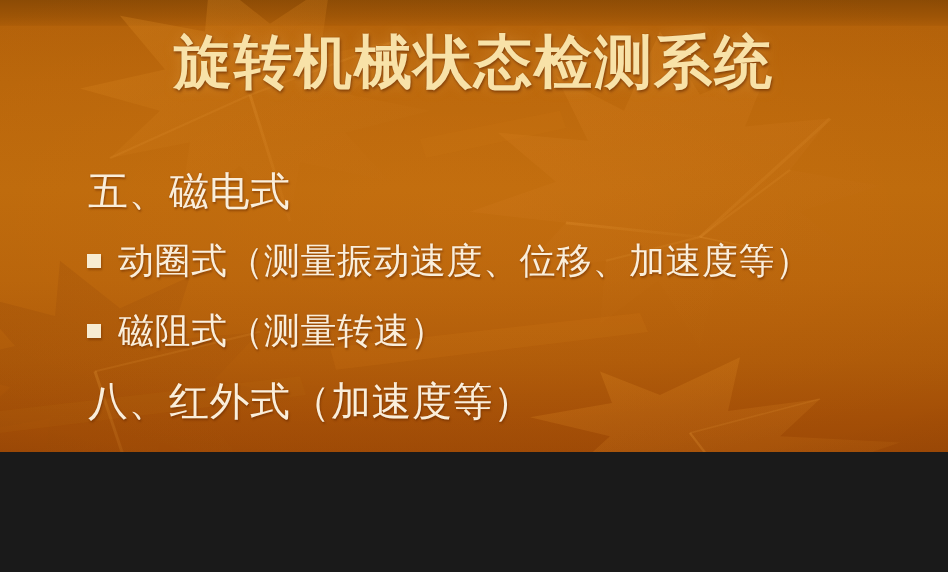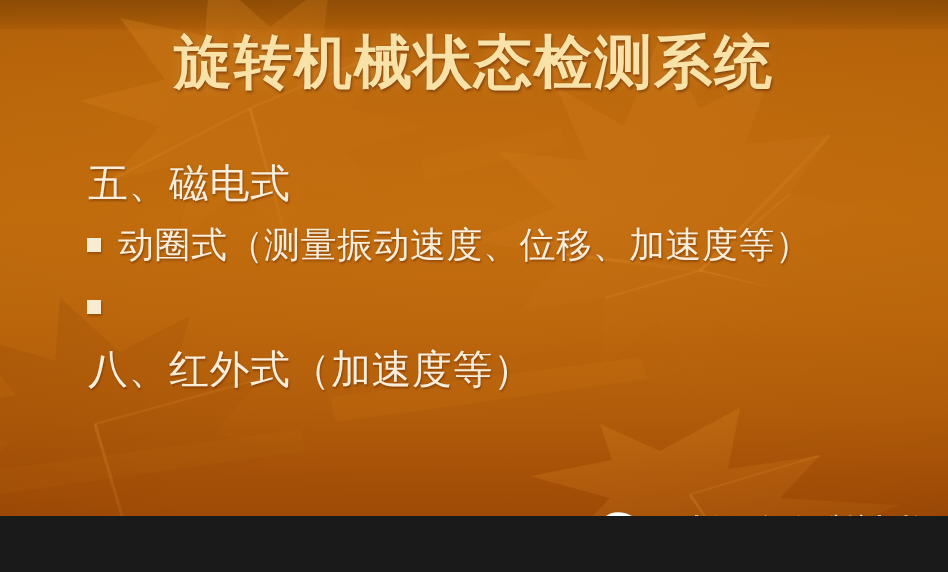--- a/index.html
+++ b/index.html
@@ -4,21 +4,21 @@
 <title>旋转机械状态检测系统</title>
 <style>
   html, body {
     margin: 0;
     padding: 0;
     background: #1a1a1a;
   }
   #slide {
     position: relative;
     width: 948px;
-    height: 516px;
+    height: 452px;
     overflow: hidden;
     font-family: "DejaVu Serif", "Liberation Serif", serif;
     background:
       linear-gradient(180deg,
         #8c4b05 0%,
         #9d5406 3.5%,
         #ab5c08 5.6%,
         #b4620a 5.8%,
         #b9660b 18%,
         #bd6a0c 42%,
@@ -75,20 +75,21 @@
     position: absolute;
     top: 152px;
     left: 84px;
     width: 856px;
   }
   .line {
     height: 62px;
     display: flex;
     align-items: center;
     white-space: nowrap;
+    margin-top: 8px;
   }
   .line-text {
     font-size: 40px;
     line-height: 48px;
     color: #faeeda;
     letter-spacing: 0.5px;
     text-shadow:
       0 0 1px rgba(120,48,0,0.5),
       1px 2px 2px rgba(95,36,0,0.42);
   }
@@ -218,20 +219,21 @@
       <span class="line-text">五、磁电式</span>
     </div>
 
     <div class="line level-2">
       <span class="bullet"></span>
       <span class="line-text">动圈式（测量振动速度、位移、加速度等）</span>
     </div>
 
     <div class="line level-2">
       <span class="bullet"></span>
+      <span class="line-text">磁阻式（测量转速）</span>
     </div>
 
 
 
     <div class="line level-1">
       <span class="line-text">八、红外式（加速度等）</span>
     </div>
 
   </div>
 

